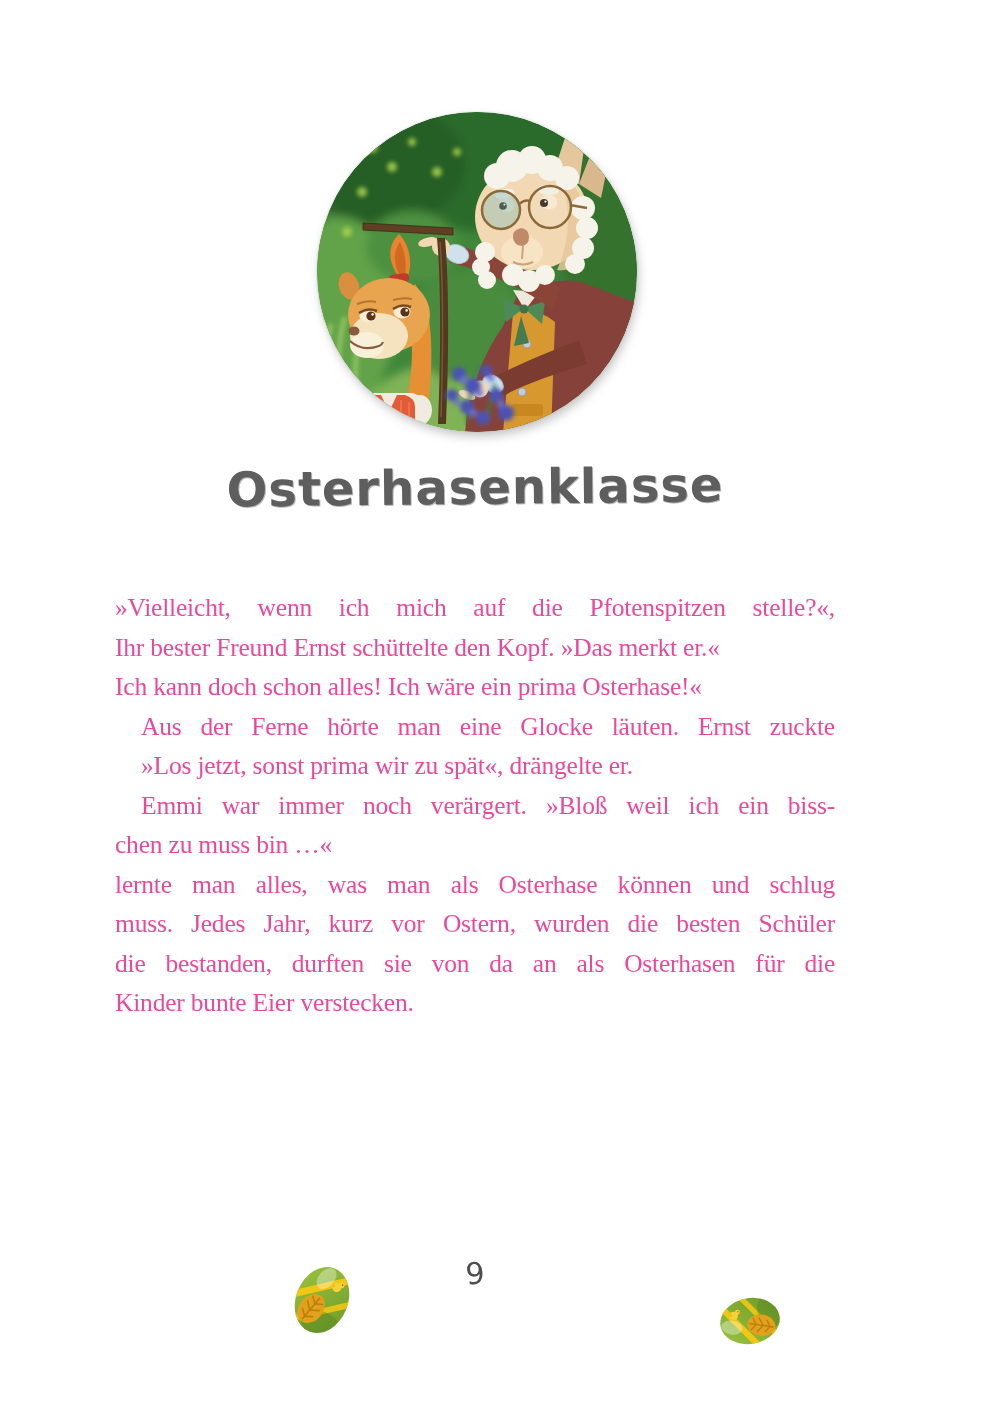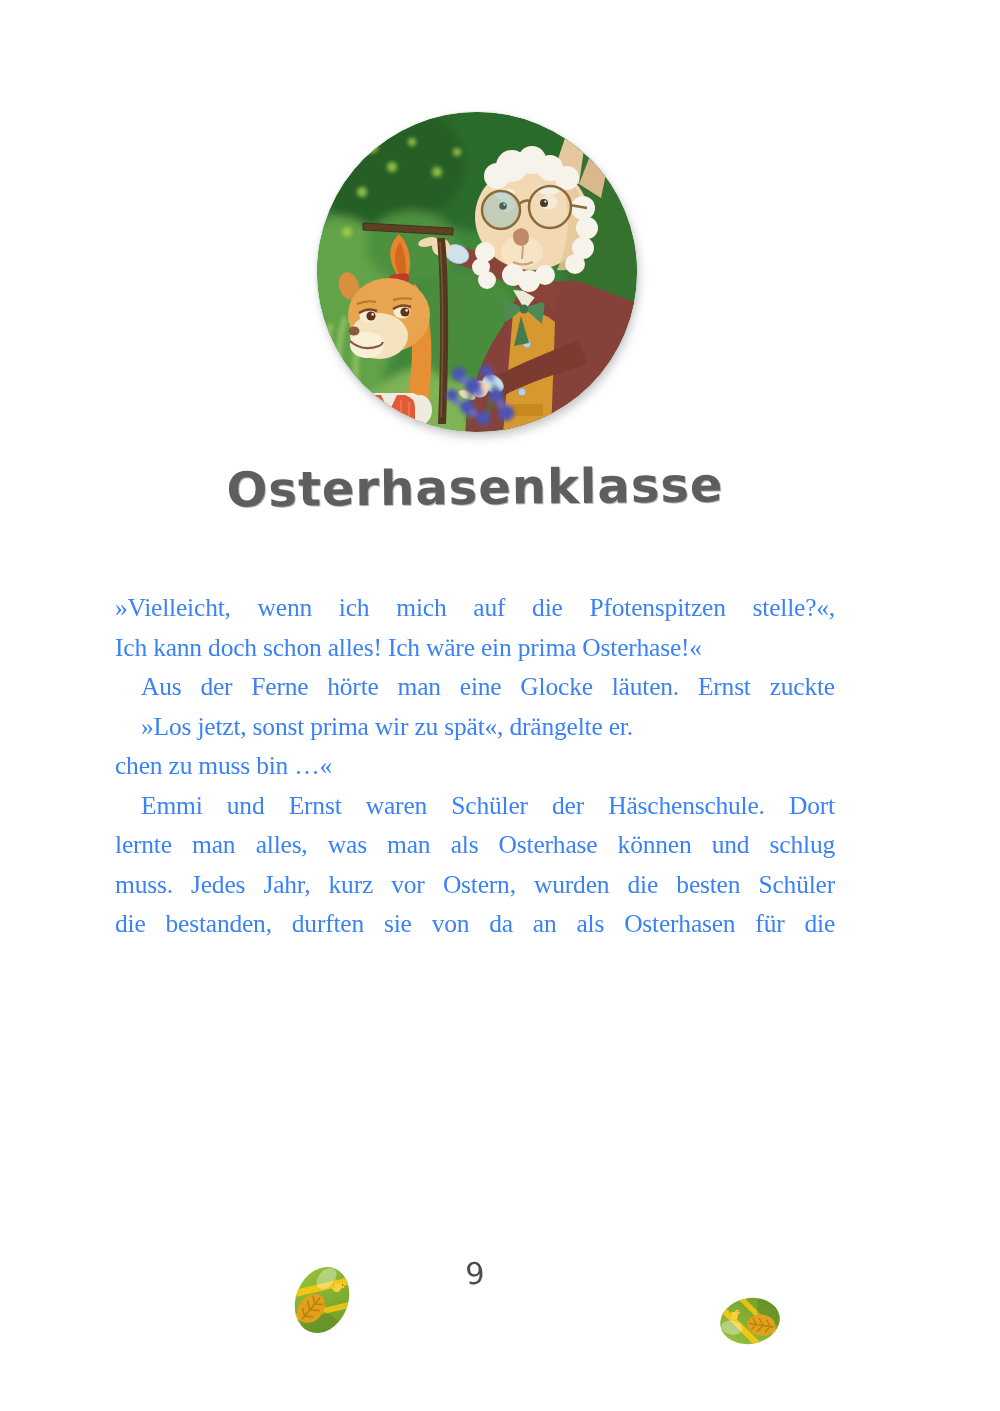--- a/index.html
+++ b/index.html
@@ -15,21 +15,21 @@
 
   .chapter-title{
     position:absolute;left:115px;top:452px;width:720px;line-height:70px;
     text-align:center;font-family:"DejaVu Sans",sans-serif;font-weight:bold;
     font-size:48px;color:#5e5e5e;letter-spacing:1px;transform:rotate(-0.6deg);
     text-shadow:1px 1px 0 rgba(94,94,94,0.45);
   }
 
   .story{
     position:absolute;left:115px;top:588px;width:720px;
-    font-size:25.5px;line-height:39.5px;color:#3b82f6;letter-spacing:-0.2px;
+    font-size:25.5px;line-height:39.5px;color:#ec4899;letter-spacing:-0.2px;
   }
   .ln{height:39.5px;overflow:hidden;text-align:justify;text-align-last:justify;}
   .ln.last{text-align-last:left;}
   .ln.ind{text-indent:26px;}
 
   .page-number{
     position:absolute;left:115px;top:1256px;width:720px;text-align:center;
     font-family:"DejaVu Sans",sans-serif;font-size:30px;color:#4e4e4e;
     transform:rotate(-5deg);
   }
@@ -231,28 +231,30 @@
           </g>
         </g>
       </g>
     </svg>
   </div>
 
   <div class="chapter-title">Osterhasenklasse</div>
 
   <div class="story">
     <div class="ln">»Vielleicht, wenn ich mich auf die Pfotenspitzen stelle?«,</div>
+    <div class="ln last">Ihr bester Freund Ernst schüttelte den Kopf. »Das merkt er.«</div>
     <div class="ln last">Ich kann doch schon alles! Ich wäre ein prima Osterhase!«</div>
     <div class="ln ind">Aus der Ferne hörte man eine Glocke läuten. Ernst zuckte</div>
     <div class="ln ind last">»Los jetzt, sonst prima wir zu spät«, drängelte er.</div>
+    <div class="ln ind">Emmi war immer noch verärgert. »Bloß weil ich ein biss-</div>
     <div class="ln last">chen zu muss bin …«</div>
-    <div class="ln ind">Emmi und Ernst waren Schüler der Häschenschule. Dort</div>
     <div class="ln">lernte man alles, was man als Osterhase können und schlug</div>
     <div class="ln">muss. Jedes Jahr, kurz vor Ostern, wurden die besten Schüler</div>
     <div class="ln">die bestanden, durften sie von da an als Osterhasen für die</div>
+    <div class="ln last">Kinder bunte Eier verstecken.</div>
   </div>
 
   <div class="egg egg-left">
     <svg viewBox="0 0 76 80">
       <defs>
         <linearGradient id="gradEggL" x1="0" y1="0" x2="1" y2="1">
           <stop offset="0" stop-color="#9ac43e"></stop>
             <stop offset="1" stop-color="#6d9a28"></stop>
         </linearGradient>
         <clipPath id="clipEggL">

